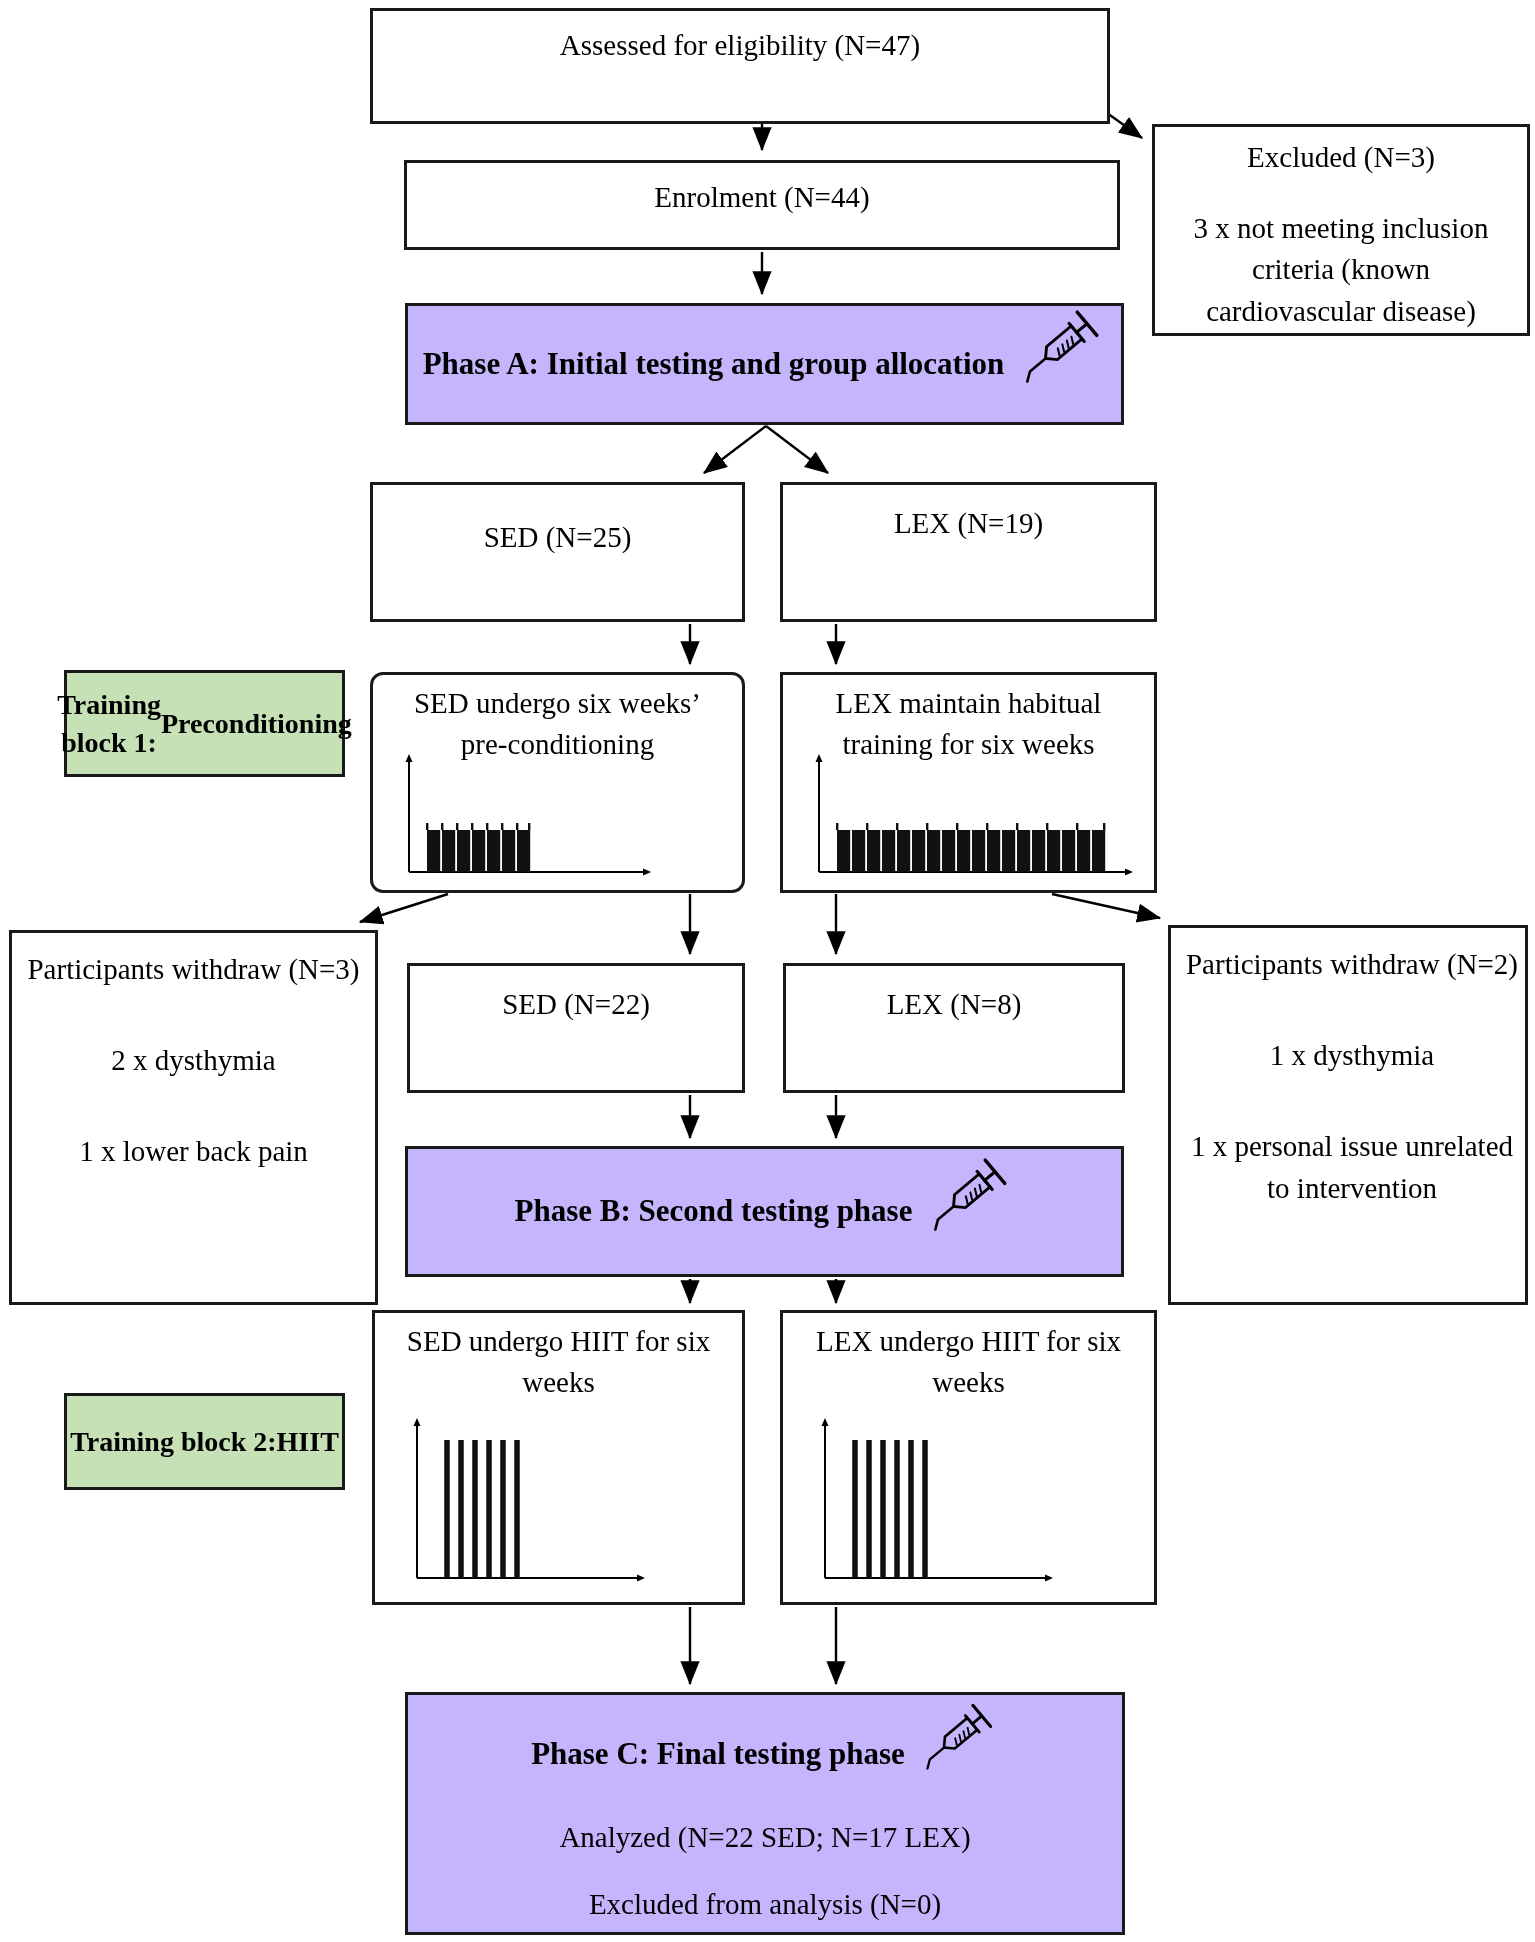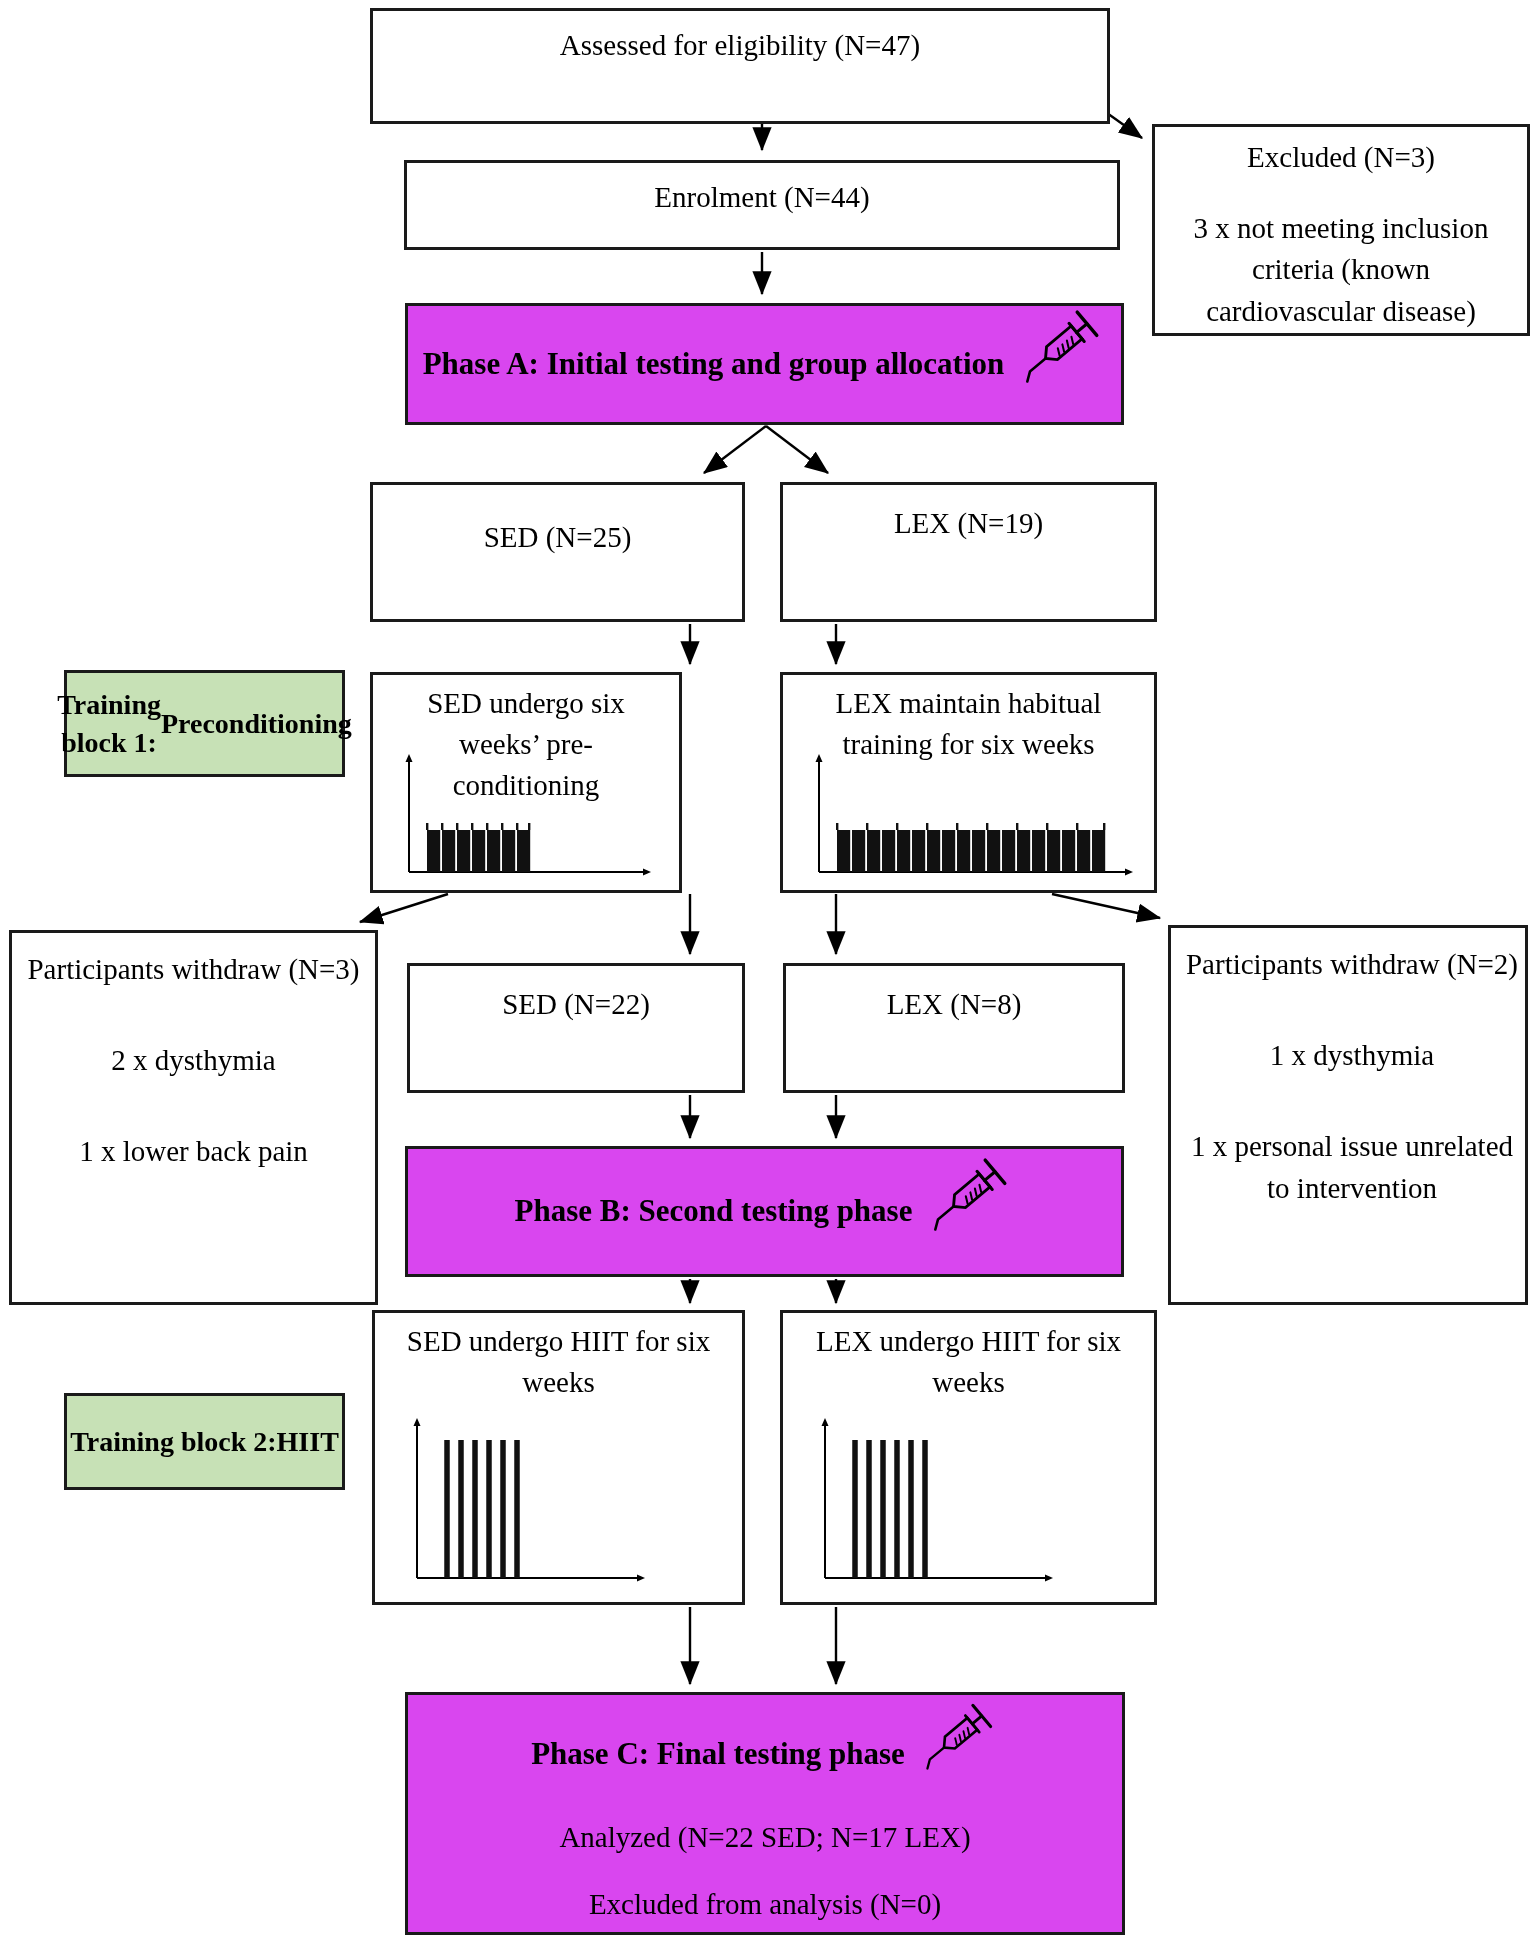--- a/index.html
+++ b/index.html
@@ -5,21 +5,21 @@
   html,body{margin:0;padding:0;background:#ffffff;}
   .canvas{
     position:relative;width:1535px;height:1942px;background:#ffffff;
     font-family:"Liberation Serif","DejaVu Serif",serif;color:#000;overflow:hidden;
   }
   .box{
     position:absolute;background:#fff;border:3px solid #1a1a1a;box-sizing:border-box;
     text-align:center;font-size:29px;line-height:1.42;
   }
   .phase{
-    background:#d946ef;display:flex;align-items:center;justify-content:center;
+    background:#c4b5fd;display:flex;align-items:center;justify-content:center;
     font-weight:bold;font-size:31px;
   }
   .training{
     background:#C7E1B6;border-width:3px;display:flex;flex-direction:row;
     align-items:center;justify-content:center;font-weight:bold;font-size:28px;line-height:1.35;
   }
   .pad-top{padding-top:14px;}
   .syr{margin-left:14px;transform:translateY(-16px);flex:0 0 auto;}
   .chart{position:absolute;}
   .gap1{margin-top:30px;}
@@ -91,21 +91,21 @@
     </svg>
   </div>
 
   <div class="box" style="left:370px;top:482px;width:375px;height:140px;padding-top:32px;">
     <span>SED (N=25)</span>
   </div>
   <div class="box" style="left:780px;top:482px;width:377px;height:140px;padding-top:18px;">
     <span>LEX (N=19)</span>
   </div>
 
-  <div class="box" style="left:370px;top:672px;width:312px;height:221px;padding:8px 26px 0 26px;">
+  <div class="box" style="left:370px;top:672px;width:375px;height:221px;padding:8px 26px 0 26px;border-radius:13px;">
     <span>SED undergo six weeks’ pre-conditioning</span>
     <svg class="chart" style="left:22px;bottom:10px;" width="265" height="128" viewBox="0 0 265 128">
       <g stroke="#000" stroke-width="2" fill="none">
         <line x1="14" y1="120" x2="14" y2="8"></line>
         <line x1="14" y1="120" x2="250" y2="120"></line>
       </g>
       <polygon points="14,2 10.5,10 17.5,10" fill="#000"></polygon>
       <polygon points="256,120 248,116.5 248,123.5" fill="#000"></polygon>
       <g fill="#111">
         <rect x="32" y="78" width="13.2" height="42"></rect>

